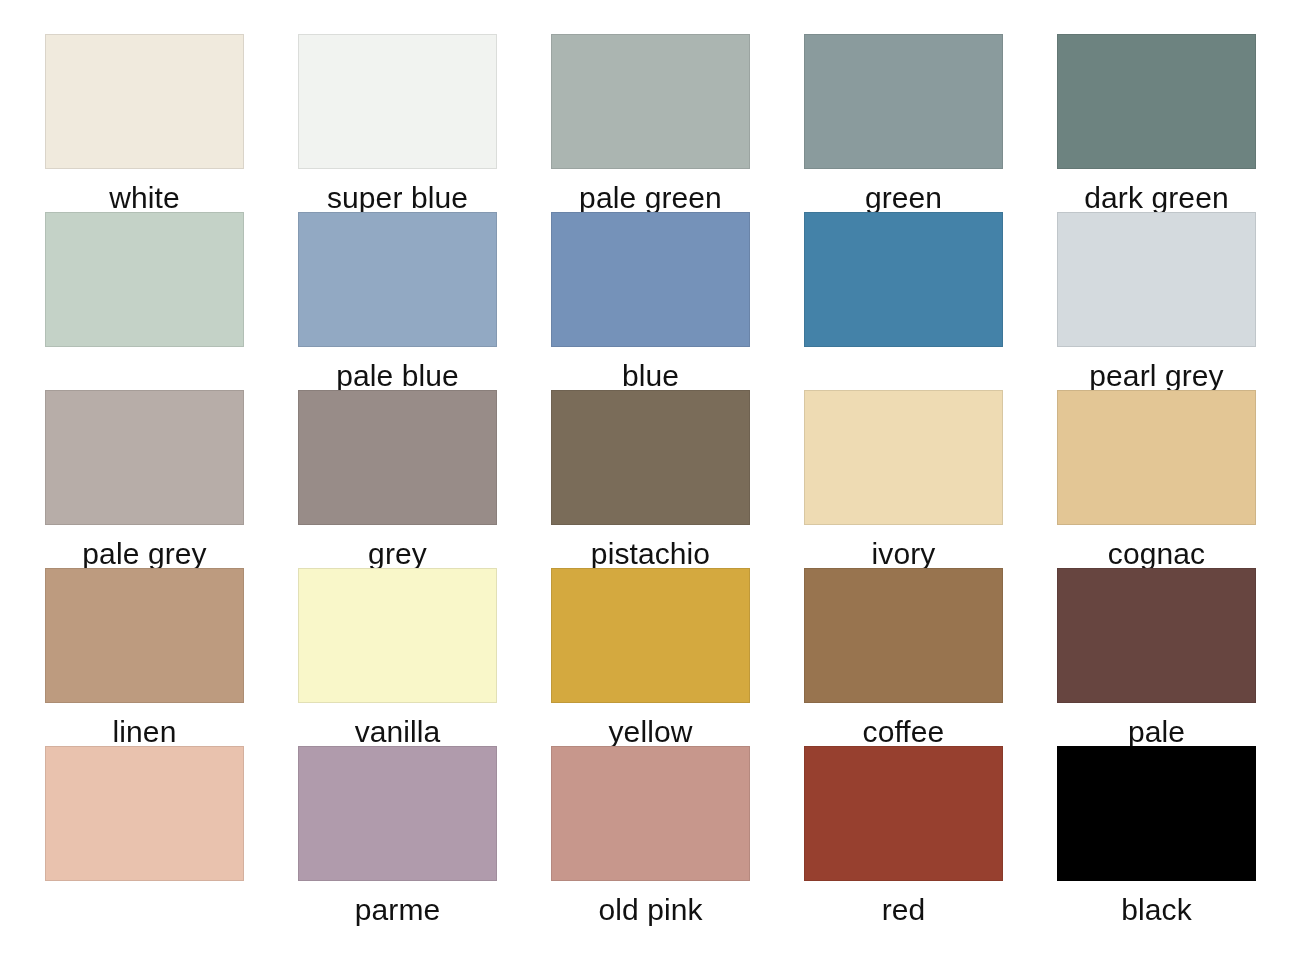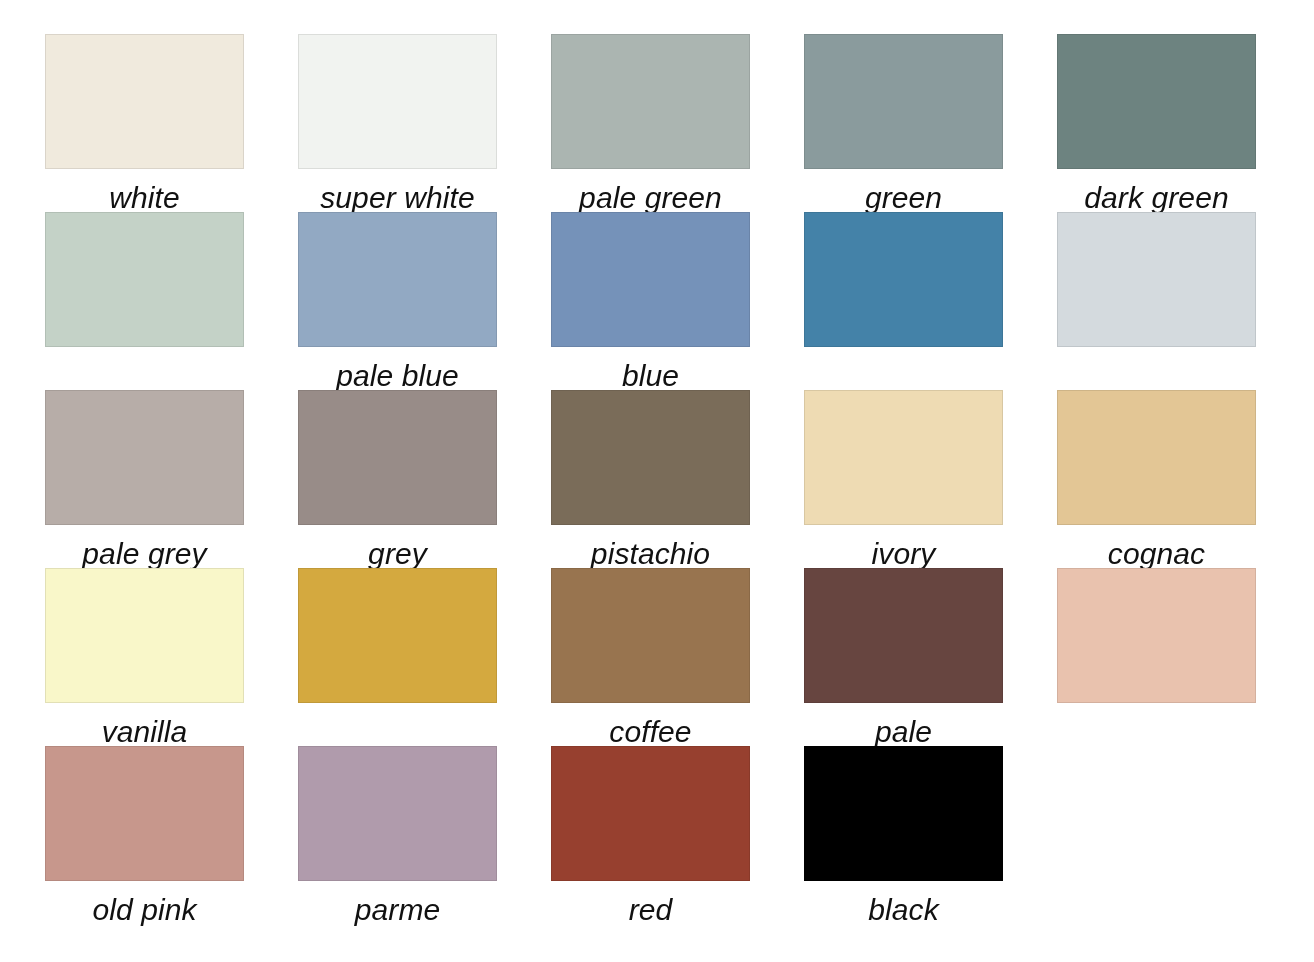--- a/index.html
+++ b/index.html
@@ -20,21 +20,20 @@
     width: 1314px;
     height: 962px;
     box-sizing: border-box;
     display: grid;
     grid-template-columns: repeat(5, 199px);
     grid-template-rows: repeat(5, 178px);
     column-gap: 54px;
     row-gap: 0px;
     padding-left: 45px;
     padding-top: 34px;
-    font-style: italic;
   }
 
   .swatch-cell {
     width: 199px;
     height: 178px;
     display: flex;
     flex-direction: column;
     align-items: center;
   }
 
@@ -62,21 +61,21 @@
 </head>
 <body>
 
 <div id="palette-grid">
     <div class="swatch-cell">
       <div class="swatch-chip" style="background: rgb(240, 234, 221);"></div>
       <div class="swatch-label">white</div>
     </div>
     <div class="swatch-cell">
       <div class="swatch-chip" style="background: rgb(241, 243, 240);"></div>
-      <div class="swatch-label">super white</div>
+      <div class="swatch-label">super blue</div>
     </div>
     <div class="swatch-cell">
       <div class="swatch-chip" style="background: rgb(171, 181, 177);"></div>
       <div class="swatch-label">pale green</div>
     </div>
     <div class="swatch-cell">
       <div class="swatch-chip" style="background: rgb(138, 155, 157);"></div>
       <div class="swatch-label">green</div>
     </div>
     <div class="swatch-cell">
@@ -92,20 +91,21 @@
     </div>
     <div class="swatch-cell">
       <div class="swatch-chip" style="background: rgb(117, 146, 185);"></div>
       <div class="swatch-label">blue</div>
     </div>
     <div class="swatch-cell">
       <div class="swatch-chip" style="background: rgb(68, 130, 168);"></div>
     </div>
     <div class="swatch-cell">
       <div class="swatch-chip" style="background: rgb(212, 218, 222);"></div>
+      <div class="swatch-label">pearl grey</div>
     </div>
     <div class="swatch-cell">
       <div class="swatch-chip" style="background: rgb(183, 173, 168);"></div>
       <div class="swatch-label">pale grey</div>
     </div>
     <div class="swatch-cell">
       <div class="swatch-chip" style="background: rgb(152, 140, 136);"></div>
       <div class="swatch-label">grey</div>
     </div>
     <div class="swatch-cell">
@@ -114,44 +114,49 @@
     </div>
     <div class="swatch-cell">
       <div class="swatch-chip" style="background: rgb(238, 219, 179);"></div>
       <div class="swatch-label">ivory</div>
     </div>
     <div class="swatch-cell">
       <div class="swatch-chip" style="background: rgb(227, 198, 149);"></div>
       <div class="swatch-label">cognac</div>
     </div>
     <div class="swatch-cell">
+      <div class="swatch-chip" style="background: rgb(189, 155, 127);"></div>
+      <div class="swatch-label">linen</div>
+    </div>
+    <div class="swatch-cell">
       <div class="swatch-chip" style="background: rgb(249, 247, 201);"></div>
       <div class="swatch-label">vanilla</div>
     </div>
     <div class="swatch-cell">
       <div class="swatch-chip" style="background: rgb(212, 169, 63);"></div>
+      <div class="swatch-label">yellow</div>
     </div>
     <div class="swatch-cell">
       <div class="swatch-chip" style="background: rgb(152, 116, 79);"></div>
       <div class="swatch-label">coffee</div>
     </div>
     <div class="swatch-cell">
       <div class="swatch-chip" style="background: rgb(103, 69, 64);"></div>
       <div class="swatch-label">pale</div>
     </div>
     <div class="swatch-cell">
       <div class="swatch-chip" style="background: rgb(233, 194, 174);"></div>
     </div>
     <div class="swatch-cell">
+      <div class="swatch-chip" style="background: rgb(176, 155, 172);"></div>
+      <div class="swatch-label">parme</div>
+    </div>
+    <div class="swatch-cell">
       <div class="swatch-chip" style="background: rgb(199, 151, 140);"></div>
       <div class="swatch-label">old pink</div>
-    </div>
-    <div class="swatch-cell">
-      <div class="swatch-chip" style="background: rgb(176, 155, 172);"></div>
-      <div class="swatch-label">parme</div>
     </div>
     <div class="swatch-cell">
       <div class="swatch-chip" style="background: rgb(151, 64, 47);"></div>
       <div class="swatch-label">red</div>
     </div>
     <div class="swatch-cell">
       <div class="swatch-chip" style="background: rgb(0, 0, 0);"></div>
       <div class="swatch-label">black</div>
     </div>
   </div>

